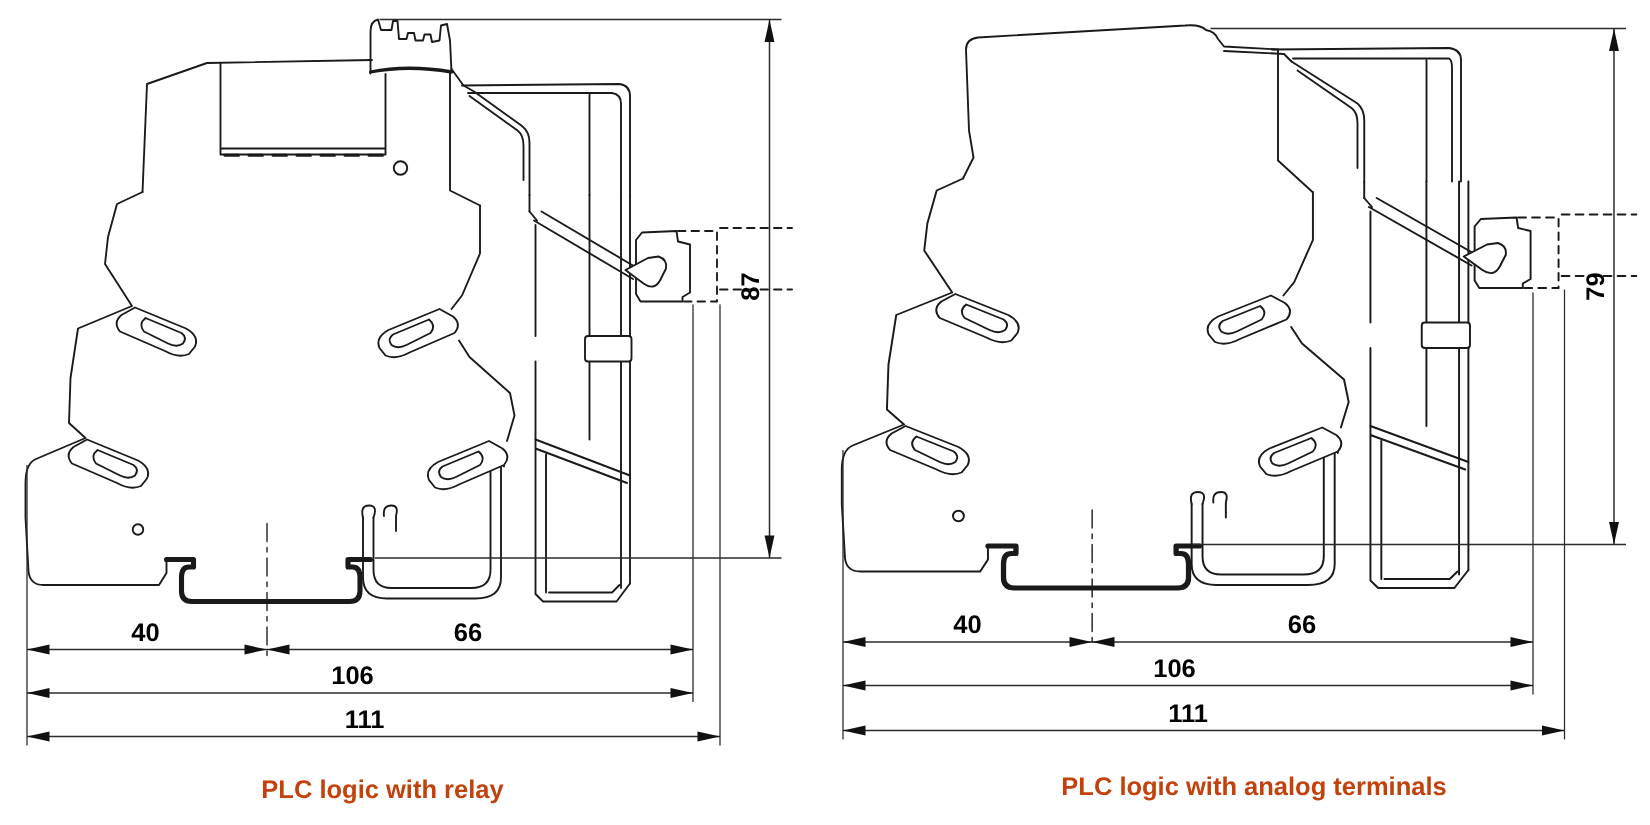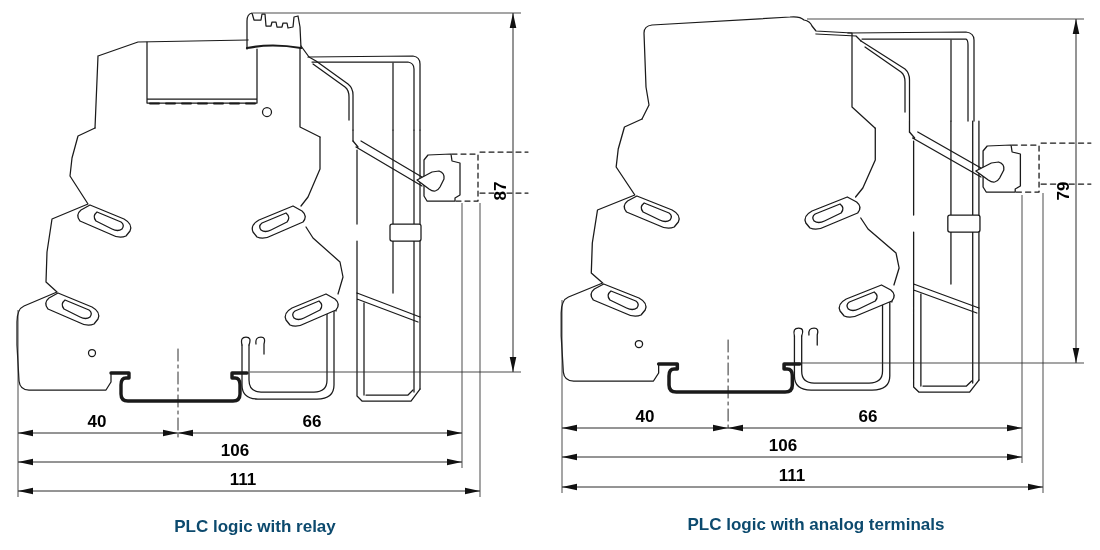--- a/index.html
+++ b/index.html
@@ -9,21 +9,21 @@
   .draw{stroke:#1a1a1a;fill:none;stroke-width:1.25;stroke-linejoin:round;stroke-linecap:round;}
   .wfill{fill:#ffffff;}
   .thick{stroke-width:3.4;}
   .dash{stroke-dasharray:5,4;}
   .cline{stroke-dasharray:12,4,3,4;stroke-width:.9;}
   .dim{stroke:#2b2b2b;stroke-width:1;fill:none;}
   .ext{stroke:#2b2b2b;stroke-width:.85;fill:none;}
   .arrow{fill:#111111;stroke:none;}
   .dimtxt{font:700 17px "Liberation Sans",sans-serif;fill:#000000;}
   .caption{position:absolute;transform:translateX(-50%);font:700 17px "Liberation Sans",sans-serif;
-           color:#0c4a6e;white-space:nowrap;}
+           color:#c2410c;white-space:nowrap;}
 </style>
 </head>
 <body>
 
 <div class="stage">
 <svg width="1100" height="550" viewBox="0 0 1100 550">
 
   <defs>
     <g id="lowerBody" class="draw">
 
@@ -145,14 +145,14 @@
       <text class="dimtxt" text-anchor="middle" x="645" y="422">40</text>
       <text class="dimtxt" text-anchor="middle" x="868" y="422">66</text>
       <text class="dimtxt" text-anchor="middle" x="783" y="451">106</text>
       <text class="dimtxt" text-anchor="middle" x="792" y="481">111</text>
       <text class="dimtxt" text-anchor="middle" x="0" y="6" transform="translate(1063,191) rotate(-90)">79</text>
     </g>
   </g>
 </svg>
 
 <div class="caption" style="left:255px;top:517px;">PLC logic with relay</div>
-<div class="caption" style="left:816px;top:515px;">PLC logic with analog terminals</div>
+<div class="caption" style="left:836px;top:515px;">PLC logic with analog terminals</div>
 </div>
 
 </body></html>

